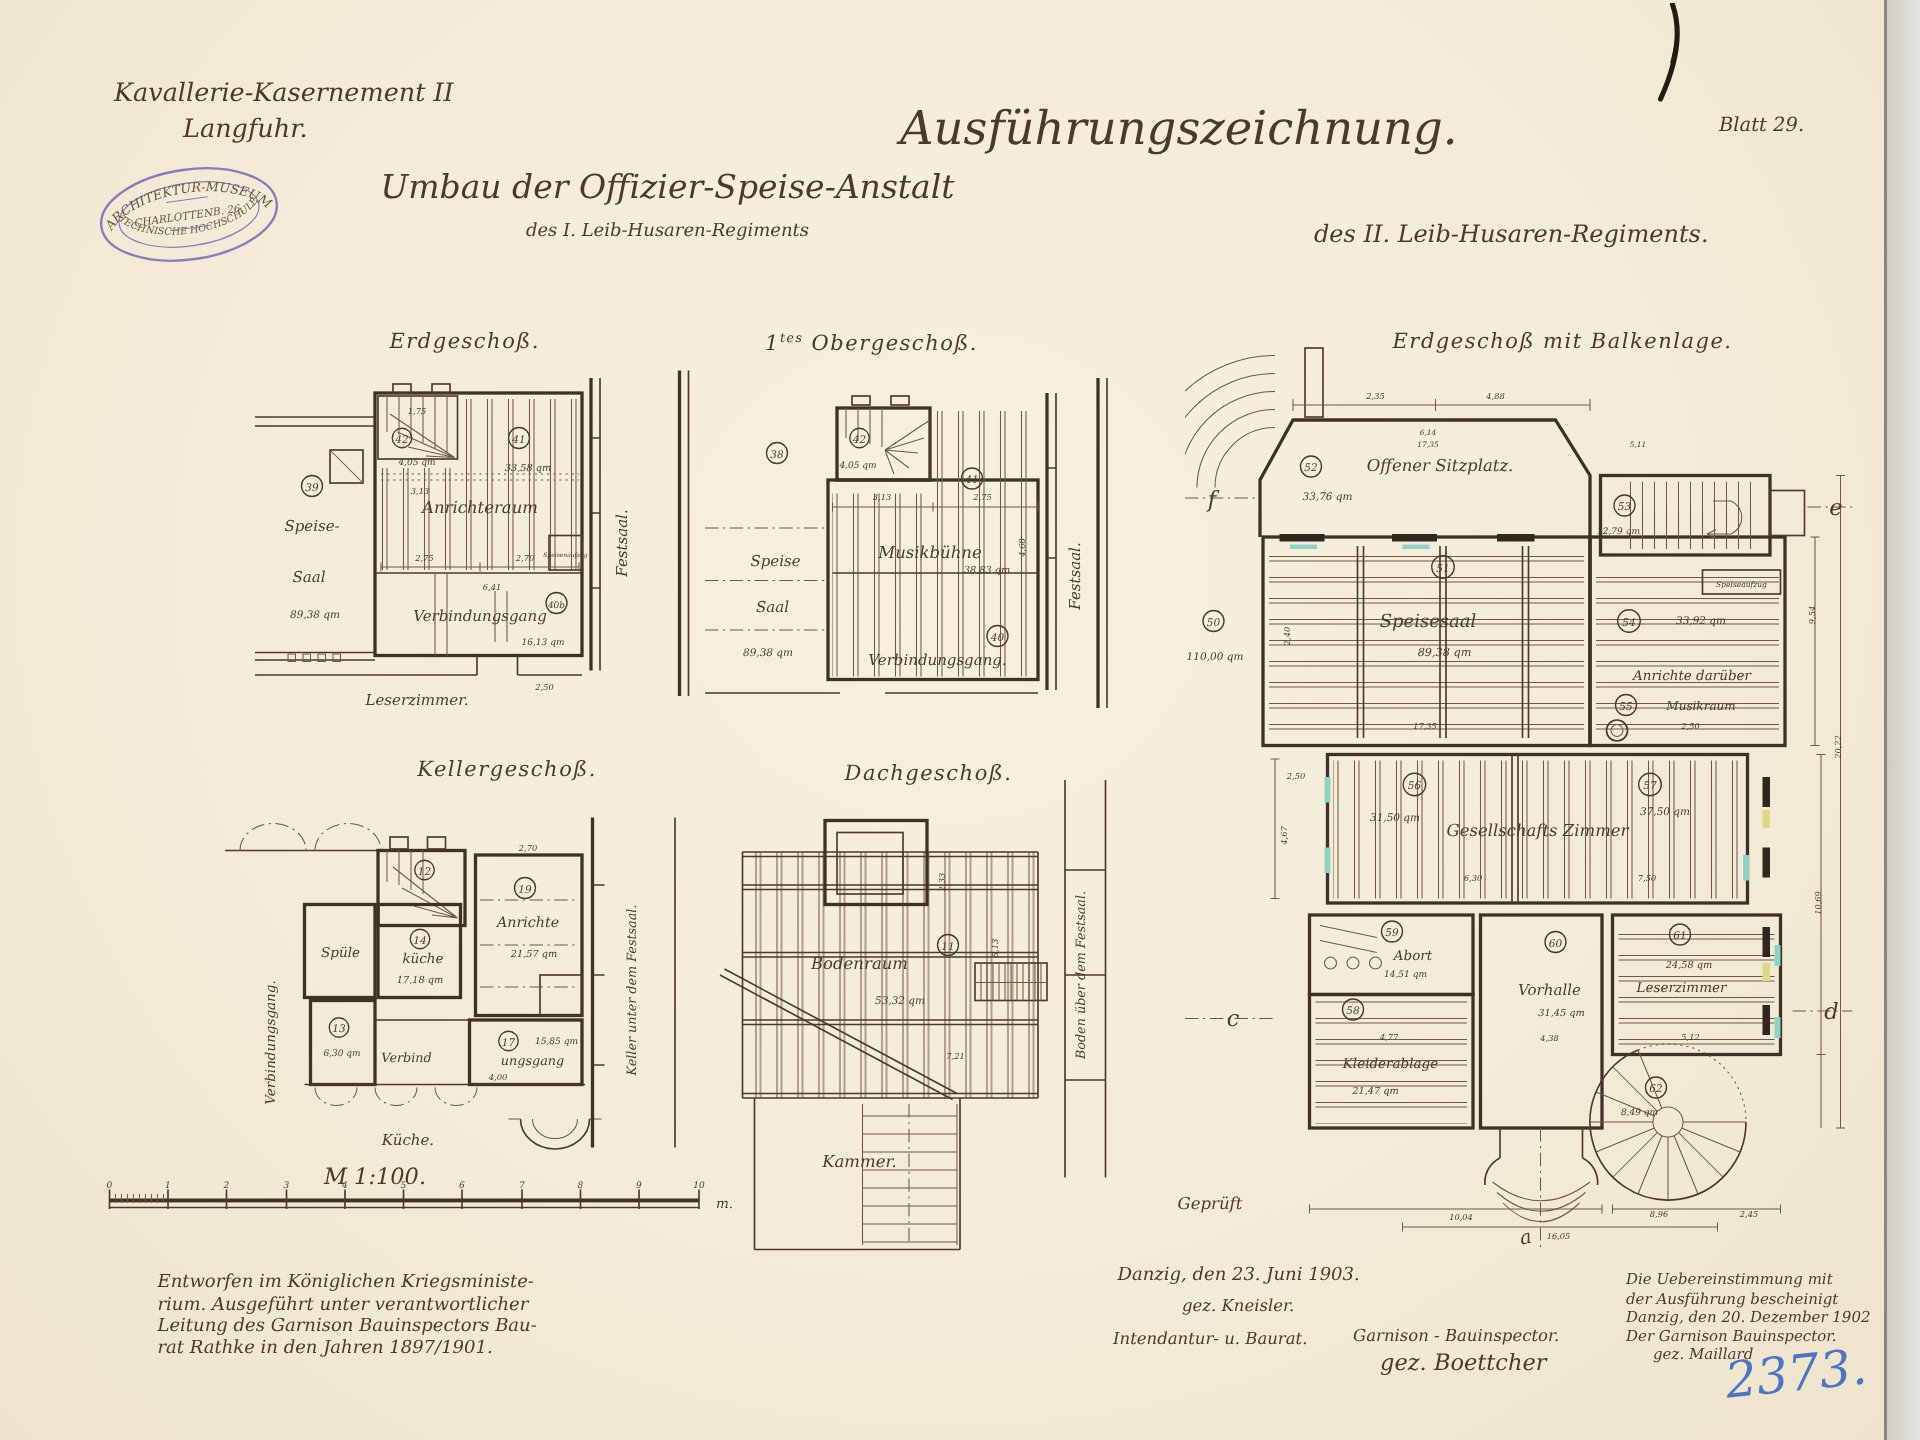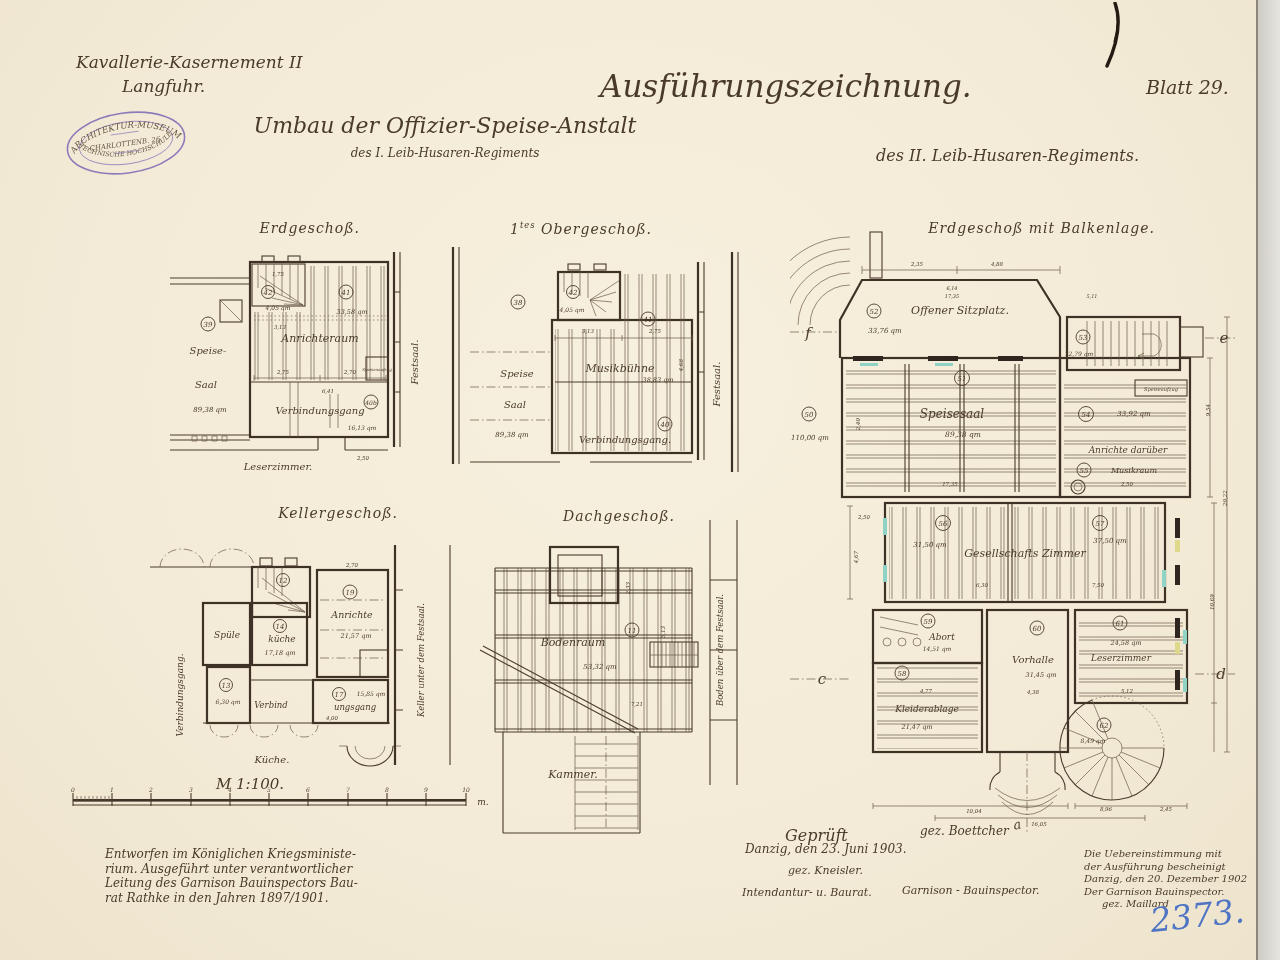--- a/index.html
+++ b/index.html
@@ -42,21 +42,21 @@
       </pattern>
     </defs>
   </svg>
 
   <div class="lbl" style="left:76px;top:52px;font-size:17px">Kavallerie-Kasernement II</div>
   <div class="lbl" style="left:122px;top:76px;font-size:17px">Langfuhr.</div>
   <div class="lbl ctr" style="left:600px;top:68px;width:330px;font-size:31px">Ausführungszeichnung.</div>
   <div class="lbl ctr" style="left:250px;top:113px;width:390px;font-size:22px">Umbau der Offizier-Speise-Anstalt</div>
   <div class="lbl ctr" style="left:250px;top:146px;width:390px;font-size:12px">des I. Leib-Husaren-Regiments</div>
   <div class="lbl ctr" style="left:835px;top:146px;width:345px;font-size:16px">des II. Leib-Husaren-Regiments.</div>
-  <div class="lbl" style="left:1146px;top:76px;font-size:19px">Blatt 29.</div>
+  <div class="lbl" style="left:1146px;top:76px;font-size:13px">Blatt 29.</div>
 
   <svg class="abs" style="left:1098px;top:2px" width="34" height="72">
     <path d="M17,1 C23,18 20,40 9,64" stroke="#241c12" stroke-width="3.4" fill="none" stroke-linecap="round"></path>
     <path d="M18,2 C21,14 20,26 16,40" stroke="#241c12" stroke-width="1.2" fill="none"></path>
   </svg>
 
   <svg class="abs" style="left:56px;top:100px" width="140" height="86" viewBox="0 0 140 86">
     <g transform="rotate(-8 70 43)" opacity="0.85">
       <ellipse cx="70" cy="43" rx="59" ry="30" fill="none" stroke="#7b68b5" stroke-width="1.6"></ellipse>
       <ellipse cx="70" cy="43" rx="47" ry="21" fill="none" stroke="#7b68b5" stroke-width="0.8"></ellipse>
@@ -448,24 +448,24 @@
   </svg>
 
   <div class="lbl" style="left:105px;top:847px;font-size:12px;line-height:14.5px">
     <div>Entworfen im Königlichen Kriegsministe-</div>
     <div>rium. Ausgeführt unter verantwortlicher</div>
     <div>Leitung des Garnison Bauinspectors Bau-</div>
     <div>rat Rathke in den Jahren 1897/1901.</div>
   </div>
 
   <div>
-    <div class="lbl" style="left:785px;top:826px;font-size:16px">Geprüft</div>
+    <div class="lbl" style="left:785px;top:796px;font-size:11px">Geprüft</div>
     <div class="lbl" style="left:745px;top:842px;font-size:12px">Danzig, den 23. Juni 1903.</div>
     <div class="lbl" style="left:788px;top:864px;font-size:11px">gez. Kneisler.</div>
-    <div class="lbl" style="left:920px;top:824px;font-size:12px">gez. Boettcher</div>
+    <div class="lbl" style="left:920px;top:899px;font-size:15px">gez. Boettcher</div>
     <div class="lbl" style="left:742px;top:886px;font-size:11px">Intendantur- u. Baurat.</div>
     <div class="lbl" style="left:902px;top:884px;font-size:11px">Garnison - Bauinspector.</div>
   </div>
 
   <div class="lbl" style="left:1084px;top:848px;font-size:10px;line-height:12.5px">
     <div>Die Uebereinstimmung mit</div>
     <div>der Ausführung bescheinigt</div>
     <div>Danzig, den 20. Dezember 1902</div>
     <div>Der Garnison Bauinspector.</div>
     <div style="padding-left:18px">gez. Maillard</div>

